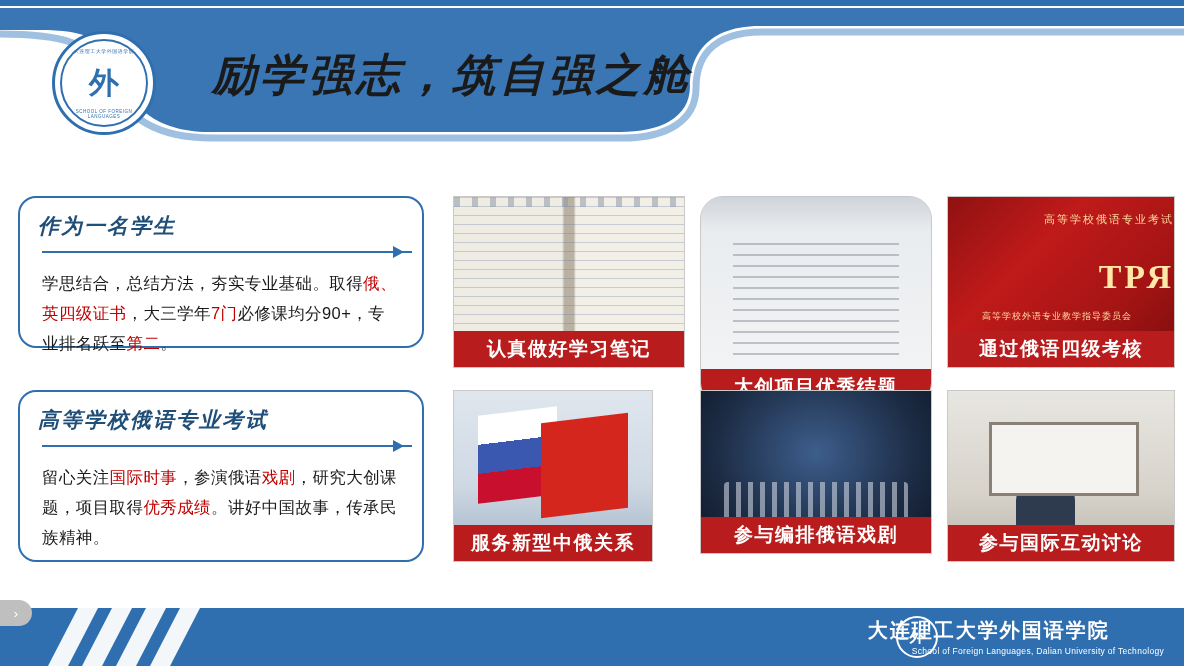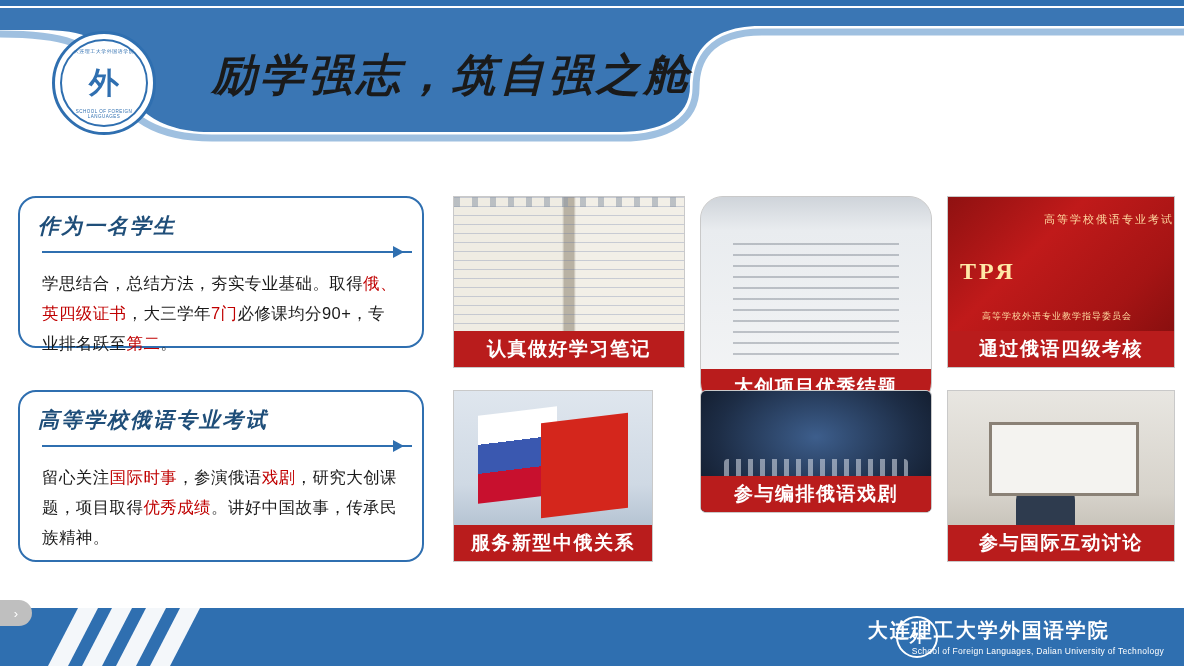--- a/index.html
+++ b/index.html
@@ -175,21 +175,21 @@
   .certificate:after{
     content:"";
     position:absolute; left:14%; right:14%; top:22%; bottom:22%;
     background: repeating-linear-gradient(to bottom, rgba(70,80,95,.30) 0 2px, rgba(0,0,0,0) 2px 11px);
   }
   .redbook {
     background: linear-gradient(135deg, #8f1111 0%, #c01a1a 35%, #a51414 70%, #7d0d0d 100%);
   }
   .redbook .tpr {
     position:absolute; left:0; right:0; top:36%;
-    text-align:left; color:#ffe9a8; font-size:24px; font-weight:bold;
+    text-align:right; color:#ffe9a8; font-size:34px; font-weight:bold;
     font-family:"Liberation Serif", serif; letter-spacing:3px;padding-left:12px;
   }
   .redbook .rbtop {
     position:absolute; left:0; right:0; top:9%;
     text-align:right; color:#ffd9a0; font-size:11px; letter-spacing:2px;font-family:Liberation Mono, monospace;
   }
   .redbook .rbbot {
     position:absolute; left:0; right:0; bottom:26%;
     text-align:left; color:#ffd9a0; font-size:9px; letter-spacing:1px;padding-left:34px;
   }
@@ -338,21 +338,21 @@
       <div class="rbbot">高等学校外语专业教学指导委员会</div>
     </div>
     <div class="caption">通过俄语四级考核</div>
   </div>
 
   <div class="photo" style="left:453px; top:390px; width:200px; height:172px;">
     <div class="img-area flags"></div>
     <div class="caption">服务新型中俄关系</div>
   </div>
 
-  <div class="photo" style="left:700px; top:390px; width:232px; height:123px;border-radius:6px;">
+  <div class="photo" style="left:700px; top:390px; width:232px; height:164px;">
     <div class="img-area auditorium"></div>
     <div class="caption">参与编排俄语戏剧</div>
   </div>
 
   <div class="photo" style="left:947px; top:390px; width:228px; height:172px;">
     <div class="img-area meeting"></div>
     <div class="caption">参与国际互动讨论</div>
   </div>
 
   <div class="footer">

